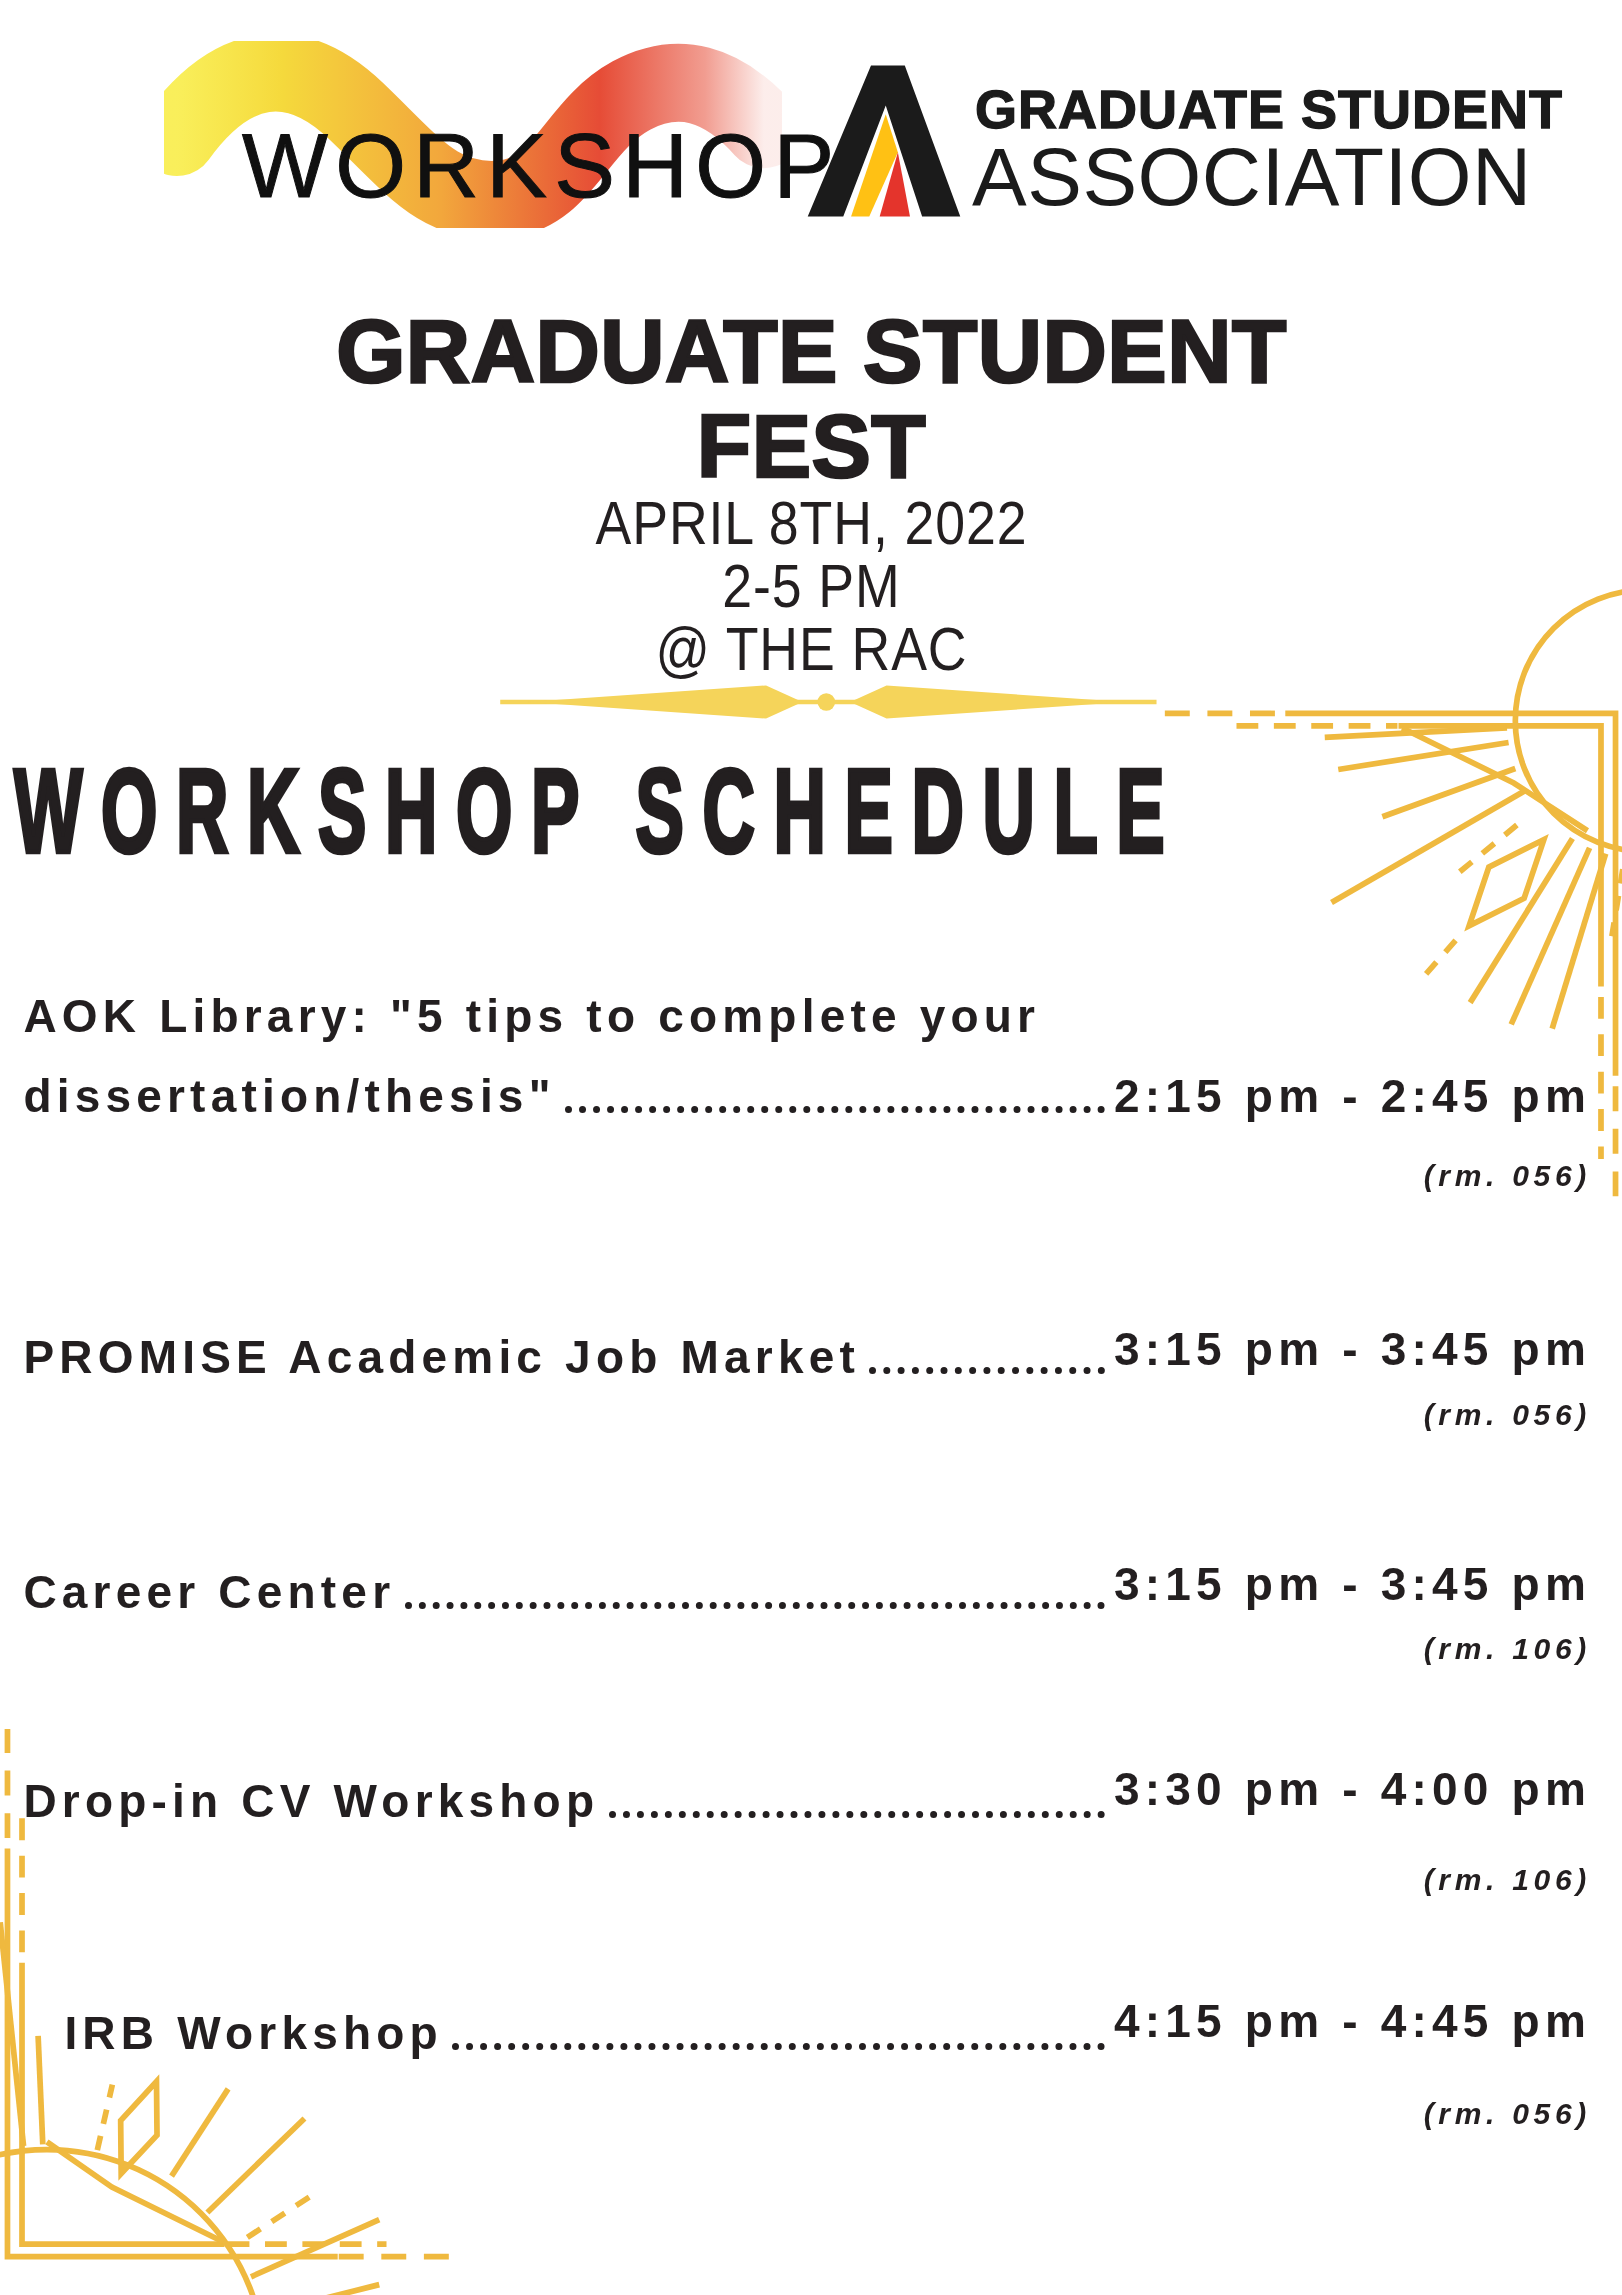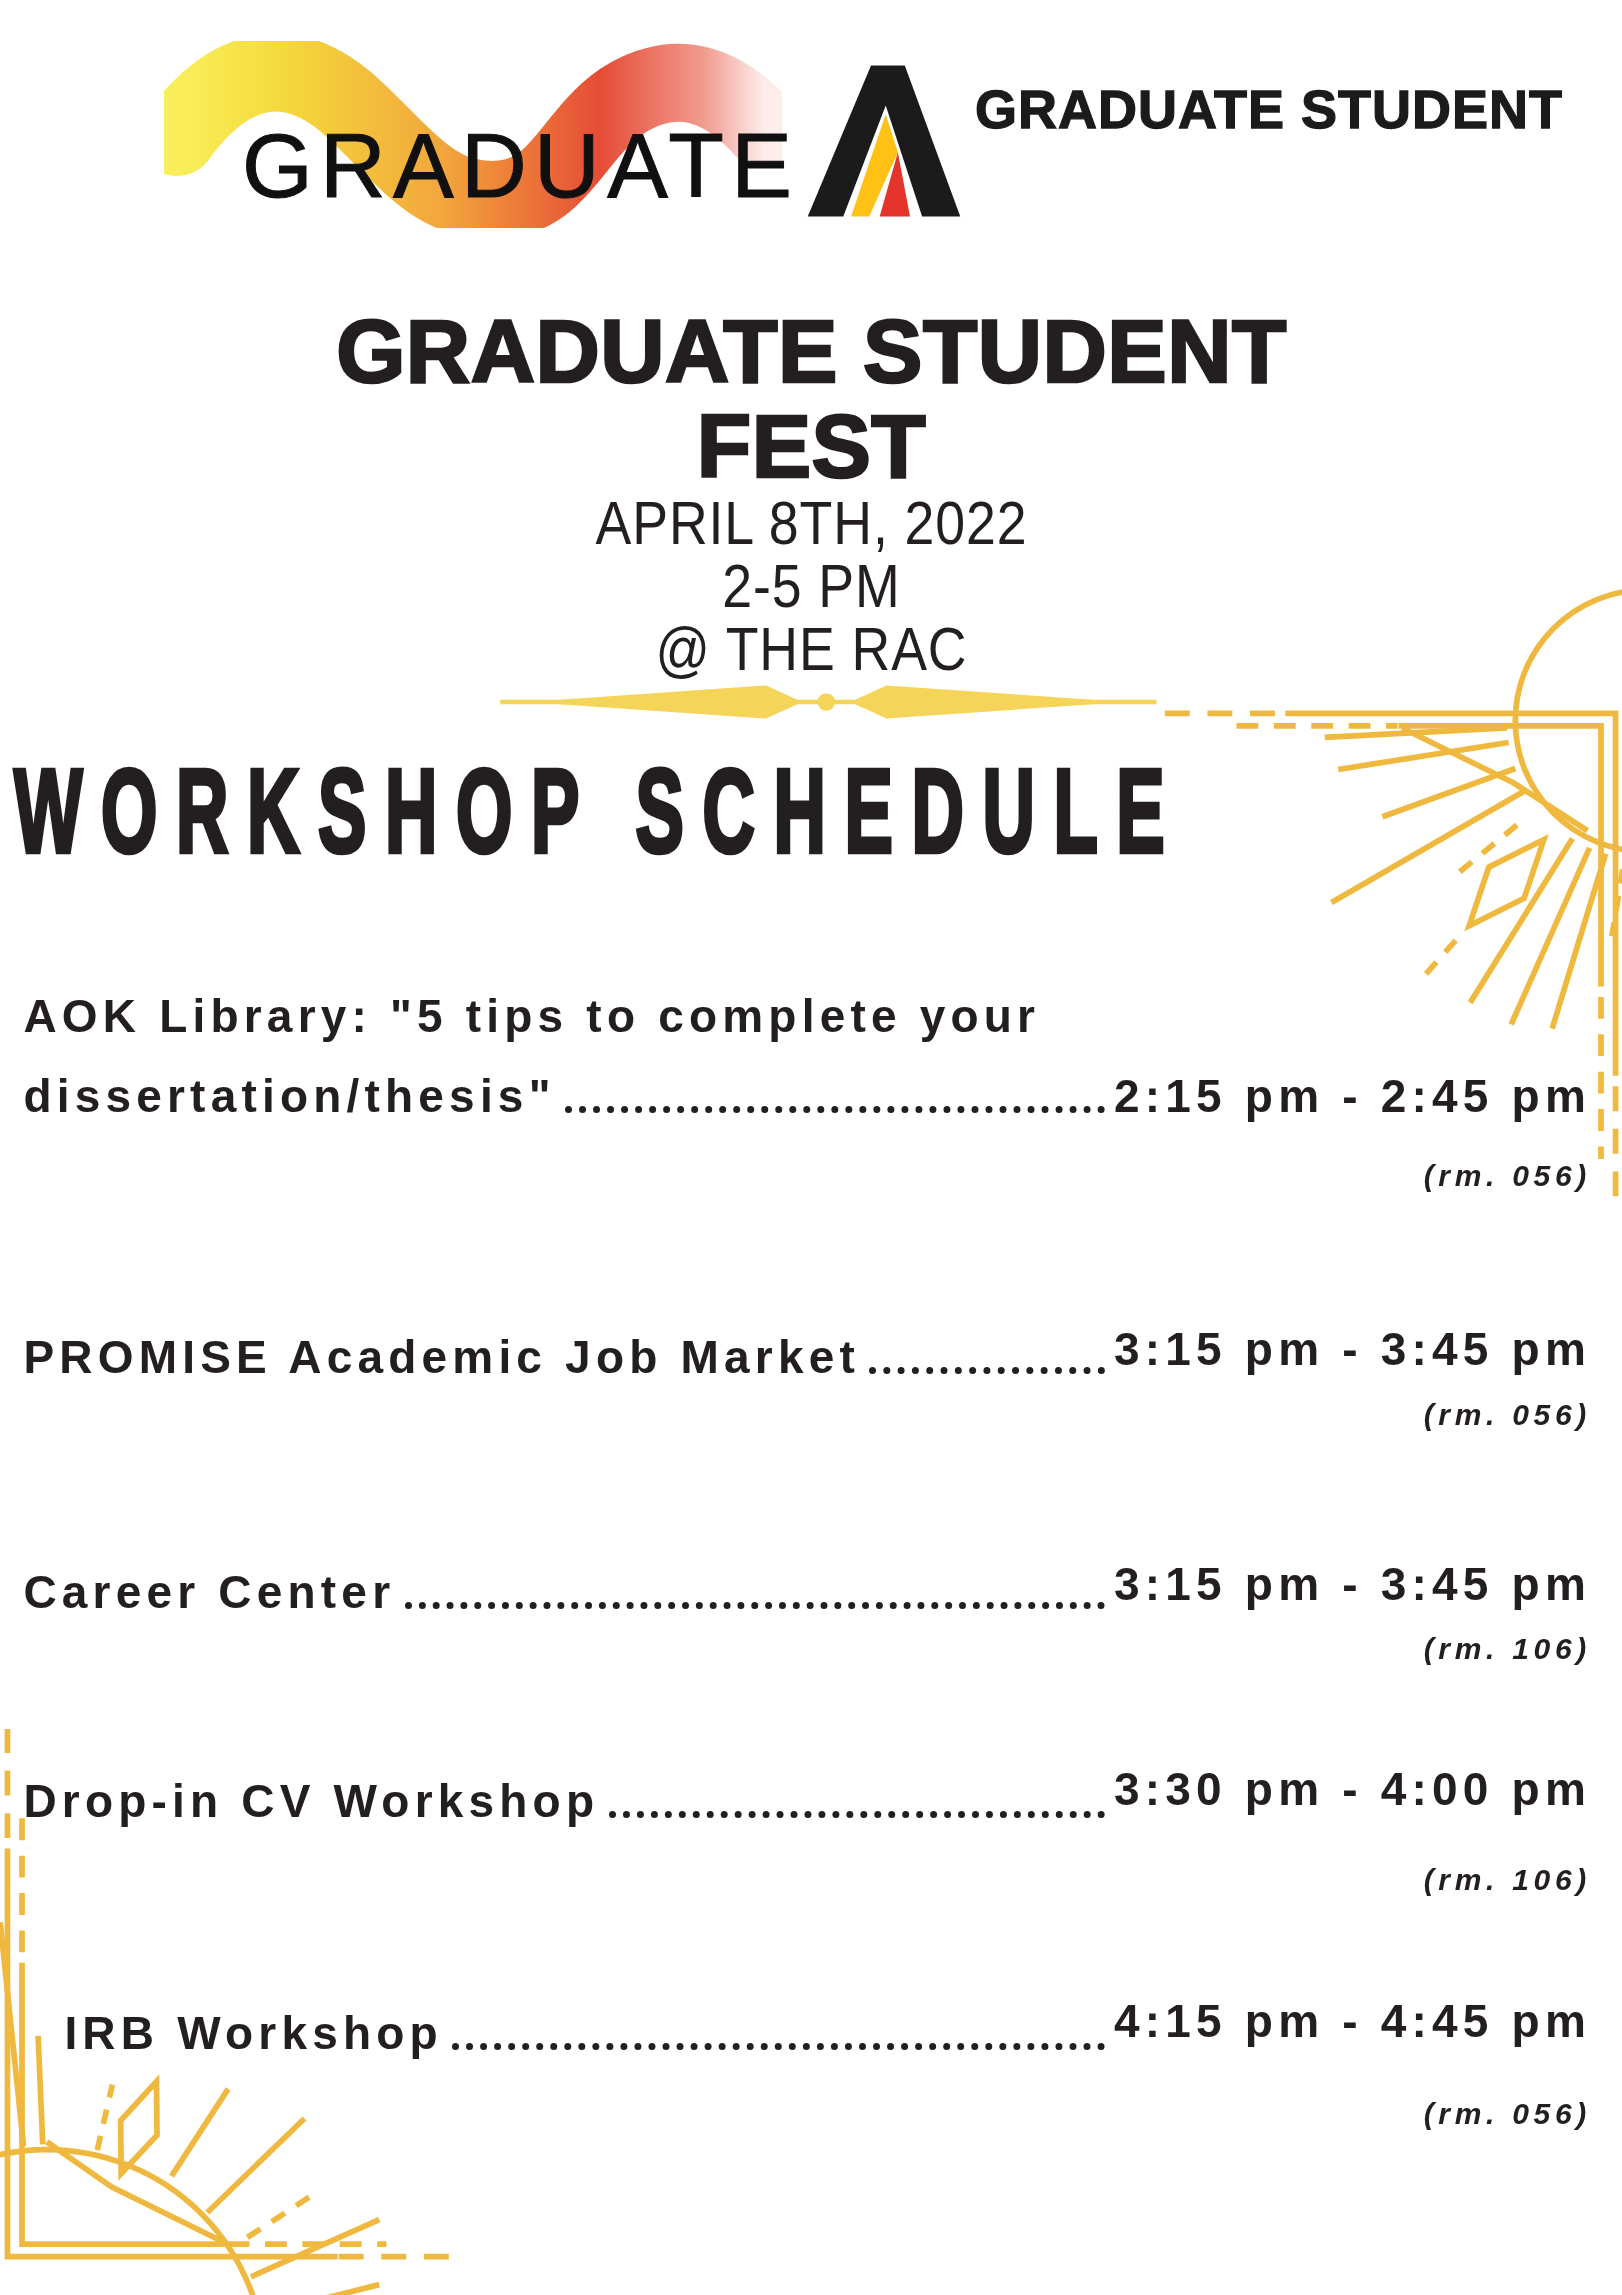--- a/index.html
+++ b/index.html
@@ -129,30 +129,31 @@
           <stop offset="0" stop-color="#F8EC3E" stop-opacity="0.85"></stop>
           <stop offset="0.18" stop-color="#F5D93C"></stop>
           <stop offset="0.45" stop-color="#F2A73C"></stop>
           <stop offset="0.72" stop-color="#E64C36"></stop>
           <stop offset="0.9" stop-color="#E64C36" stop-opacity="0.55"></stop>
           <stop offset="1" stop-color="#E64C36" stop-opacity="0.1"></stop>
         </linearGradient>
       </defs>
       <path d="M25,185 C130,40 250,20 370,135 C480,240 530,315 650,305 C770,295 790,165 900,105 C990,57 1075,80 1155,170" fill="none" stroke="url(#waveGrad)" stroke-width="150" stroke-linecap="round"></path>
     </svg>
-    <div class="promise-text">GRADUATE</div>
+    <div class="promise-text">WORKSHOP</div>
   </div>
 
   <div class="gsa-logo">
     <svg class="gsa-mark" viewBox="0 0 360 360" xmlns="http://www.w3.org/2000/svg" aria-hidden="true">
       <path d="M150,6 L228,6 L356,354 L268,354 L184,98 L86,354 L4,354 Z" fill="#1b1b1b"></path>
       <path d="M184,118 L212,206 L146,354 L104,354 Z" fill="#FFC114"></path>
       <path d="M212,206 L240,354 L170,354 Z" fill="#E4342C"></path>
     </svg>
     <div class="gsa-line1">GRADUATE STUDENT</div>
+    <div class="gsa-line2">ASSOCIATION</div>
   </div>
 
   <div class="title-block">
     <div>GRADUATE STUDENT</div>
     <div>FEST</div>
   </div>
   <div class="date-block">
     <div>APRIL 8TH, 2022</div>
     <div>2-5 PM</div>
     <div>@ THE RAC</div>

